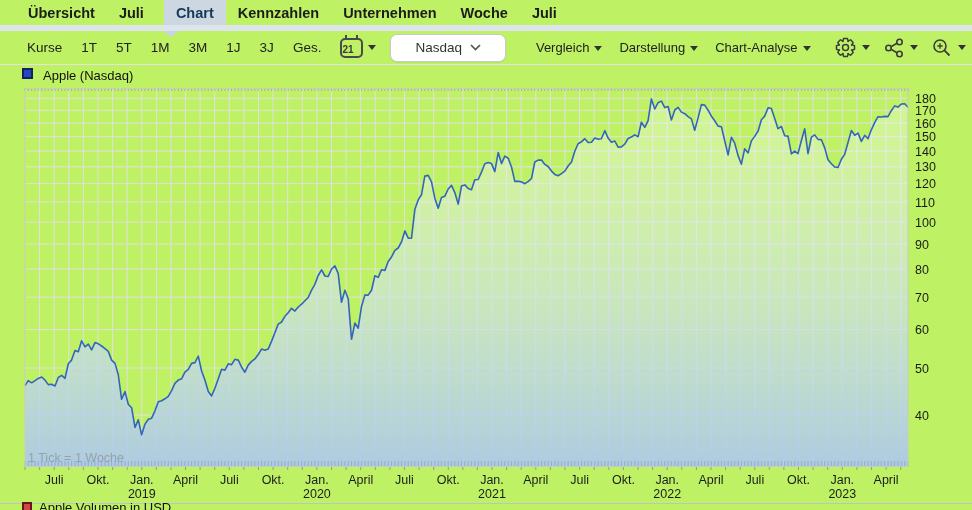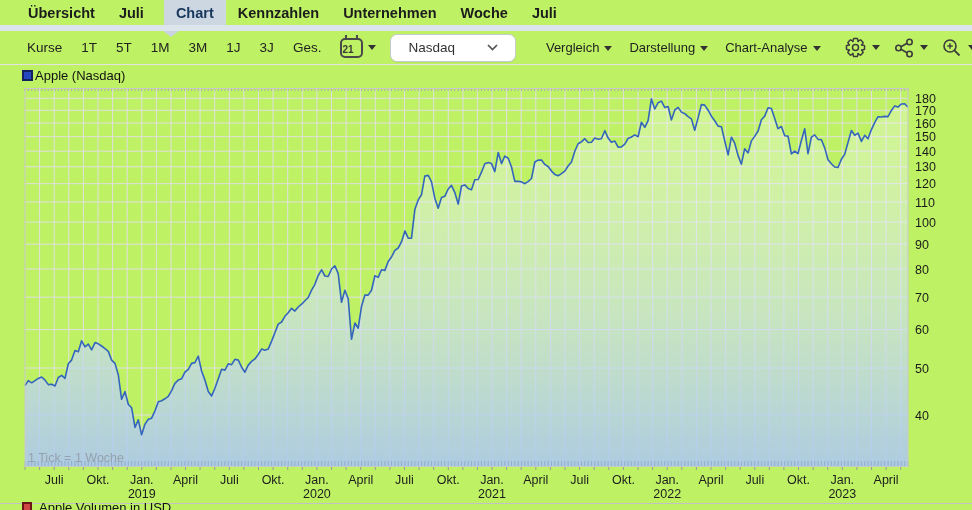--- a/index.html
+++ b/index.html
@@ -17,30 +17,30 @@
 
   
   .toolbar { position:absolute; left:0; top:31px; width:100%; height:33px; display:flex; align-items:center; padding-left:27px; }
   .tb-txt { font-size:13.5px; color:#222; margin-right:19px; cursor:pointer; white-space:nowrap; }
   .caret { display:inline-block; width:0; height:0; border-left:4.5px solid transparent; border-right:4.5px solid transparent; border-top:5px solid #333; margin-left:5px; vertical-align:middle; }
   .cal-btn { display:flex; align-items:center; margin-right:14px; cursor:pointer; }
   .cal { width:23px; height:20px; border:2px solid #4a4a4a; border-radius:5px; position:relative;
          display:flex; align-items:flex-end; font-size:10px; font-weight:700; color:#3a3a3a; padding-bottom:1px; }
   .cal:before, .cal:after { content:''; position:absolute; top:-5px; width:2px; height:4px; background:#4a4a4a; }
   .cal:before { left:3px; } .cal:after { right:3px; }
-  .select { display:flex; align-items:center; gap:32px; height:28px; border:1px solid #c6cacd; border-radius:7px;
-            padding:0 17px; font-size:13.5px; color:#333; margin-right:30px; box-shadow:0 1px 1px rgba(0,0,0,.05); cursor:pointer; background:#fff;}
+  .select { display:flex; align-items:center; gap:8px; height:28px; border:1px solid #c6cacd; border-radius:7px;
+            padding:0 24px; font-size:13.5px; color:#333; margin-right:30px; box-shadow:0 1px 1px rgba(0,0,0,.05); cursor:pointer; background:#fff;}
   .menu-btn { font-size:13px; color:#222; margin-right:17px; cursor:pointer; white-space:nowrap; }
   .icon-btn { display:flex; align-items:center; margin-right:13px; cursor:pointer; }
   .icon-btn svg { display:block; }
   .tb-sep { flex:0 0 6px; }
   .toolbar-rule { position:absolute; left:0; top:64px; width:100%; height:1px; background:#e3e3e3; }
 
   
-  .legend { position:absolute; left:22px; top:68px; display:flex; align-items:center; gap:2px; }
+  .legend { position:absolute; left:22px; top:68px; display:flex; gap:10px; }
   .legend-swatch { width:11px; height:11px; background:#2448c0; border:2px solid #13225e; }
   .legend-label { font-size:13px; color:#111; }
 
   
   #chart-svg { position:absolute; left:0; top:88px; }
   #chart-svg text { font-family:"Liberation Sans", sans-serif; }
 
   
   .bottom-rule { position:absolute; left:0; top:503px; width:100%; height:1px; background:#bfc3c7; }
   .vol-legend { position:absolute; left:22px; top:500px; display:flex; align-items:flex-start; gap:7px; }

